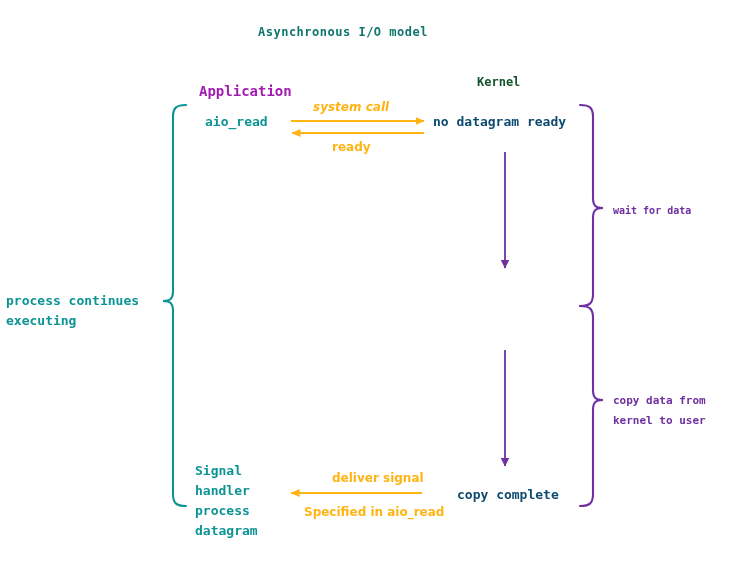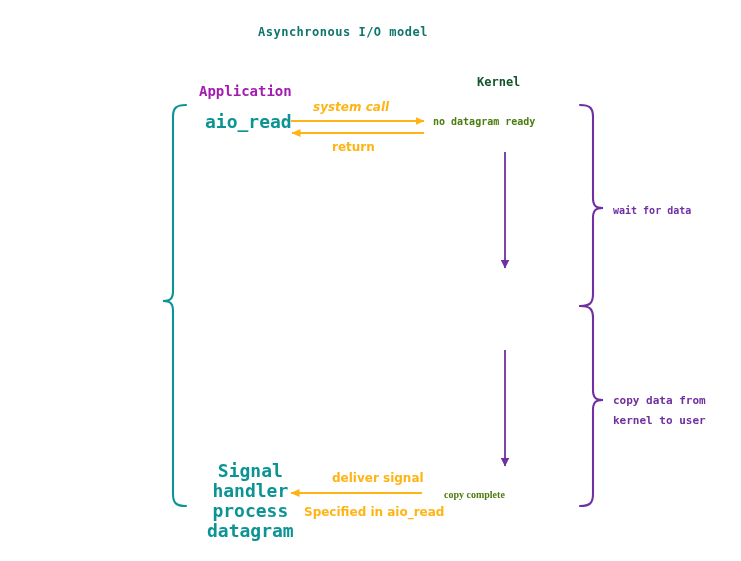--- a/index.html
+++ b/index.html
@@ -48,35 +48,35 @@
   }
   #hdr-kernel {
     left: 477px;
     top: 72px;
     font-size: 12px;
     color: #14532d;
   }
 
   
   .app-text {
-    font-size: 18px;
+    font-size: 13px;
     color: #0C9494;
   }
   #aio-read      { left: 205px; top: 112px; }
   #proc-continues{ left: 6px;   top: 291px; }
-  #signal-handler{ left: 207px; top: 461px; text-align: center; }
+  #signal-handler{ left: 195px; top: 461px; }
 
   
   .kern-text {
-    font-size: 10px;
-    color: #4d7c0f;
+    font-size: 13px;
+    color: #0c4a6e;
   }
   #no-datagram  { left: 433px; top: 112px; }
   #datagram-rdy { left: 443px; top: 291px; }
-  #copy-complete{ left: 444px; top: 485px; font-family: Liberation Serif, serif; }
+  #copy-complete{ left: 457px; top: 485px; }
 
   
   #wait-for-data { left: 613px; top: 201px; font-size: 10px; color: #7030A0; }
   #copy-data-lbl { left: 613px; top: 391px; font-size: 11px; color: #7030A0; }
 
   
   .arrow-lbl { font-size: 12px; color: #FFB414; }
   #lbl-system-call { left: 313px; top: 99px; font-style: italic; }
   #lbl-return      { left: 332px; top: 139px; }
   #lbl-deliver     { left: 332px; top: 470px; }
@@ -146,37 +146,39 @@
     <line x1="422" y1="493" x2="291" y2="493" stroke="#FFB414" stroke-width="2" marker-end="url(#mk-orange-l)"></line>
   </svg>
 
   <div class="abs mono" id="title">Asynchronous I/O model</div>
 
   <div class="abs mono" id="hdr-app">Application</div>
   <div class="abs mono" id="hdr-kernel">Kernel</div>
 
   <div class="abs mono app-text" id="aio-read">aio_read</div>
 
+  <div class="abs mono app-text" id="proc-continues">process continues
+executing</div>
 
   <div class="abs mono app-text" id="signal-handler">Signal
 handler
 process
 datagram</div>
 
   <div class="abs mono kern-text" id="no-datagram">no datagram ready</div>
 
 
   <div class="abs mono kern-text" id="copy-complete">copy complete</div>
 
   <div class="abs mono" id="wait-for-data">wait for data</div>
 
   <div class="abs mono" id="copy-data-lbl">copy data from
 kernel to user</div>
 
   <div class="abs sans arrow-lbl" id="lbl-system-call">system call</div>
 
-  <div class="abs sans arrow-lbl" id="lbl-return">return</div>
+  <div class="abs sans arrow-lbl" id="lbl-return">ready</div>
 
   <div class="abs sans arrow-lbl" id="lbl-deliver">deliver signal</div>
 
   <div class="abs sans arrow-lbl" id="lbl-specified">Specified in aio_read</div>
 
 </div>
 
 </body></html>

